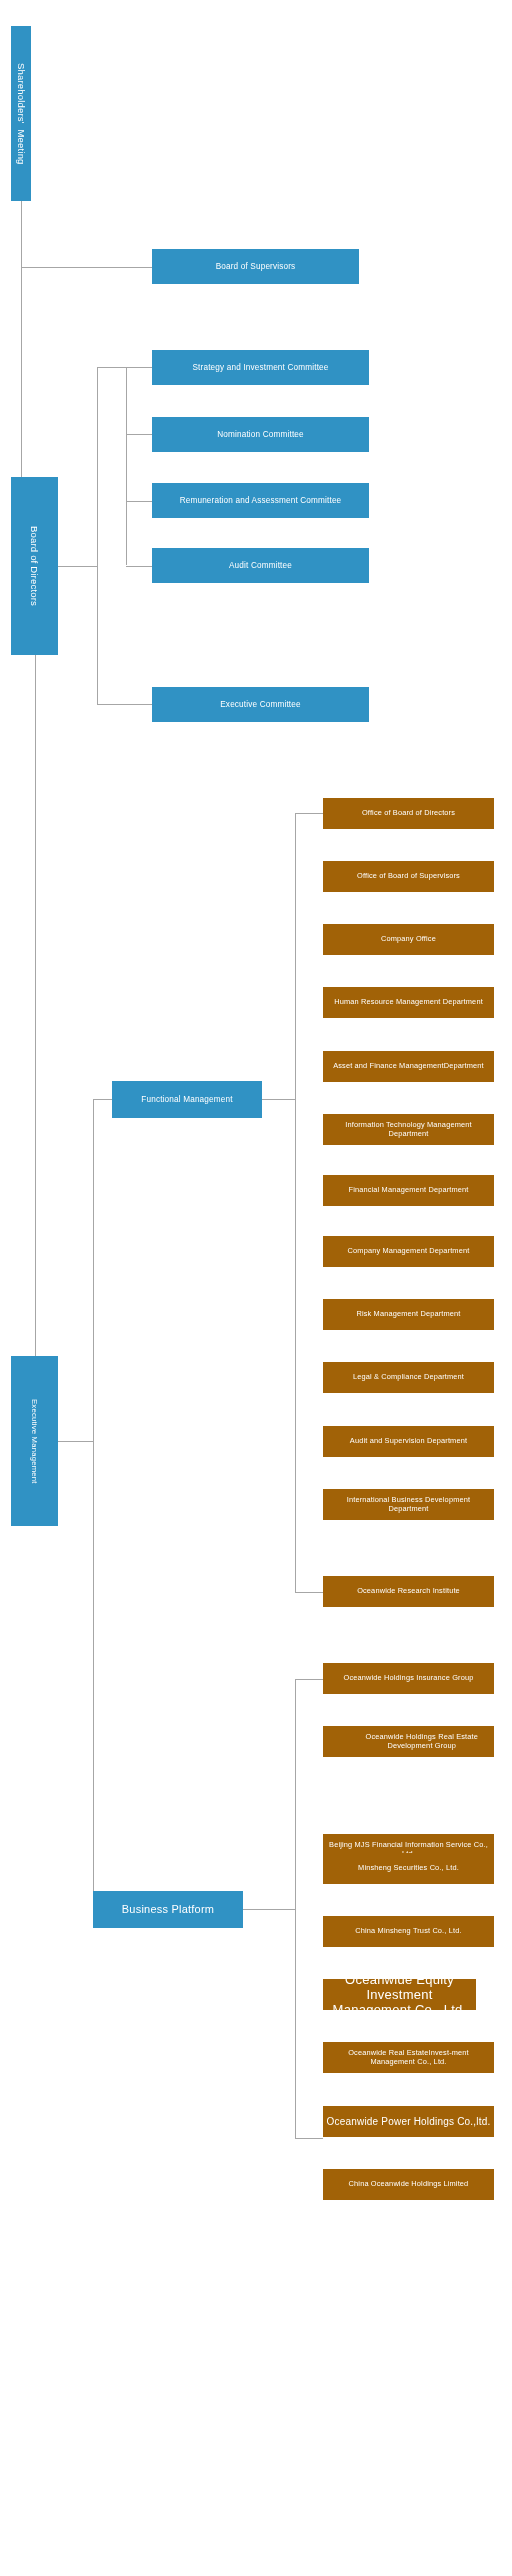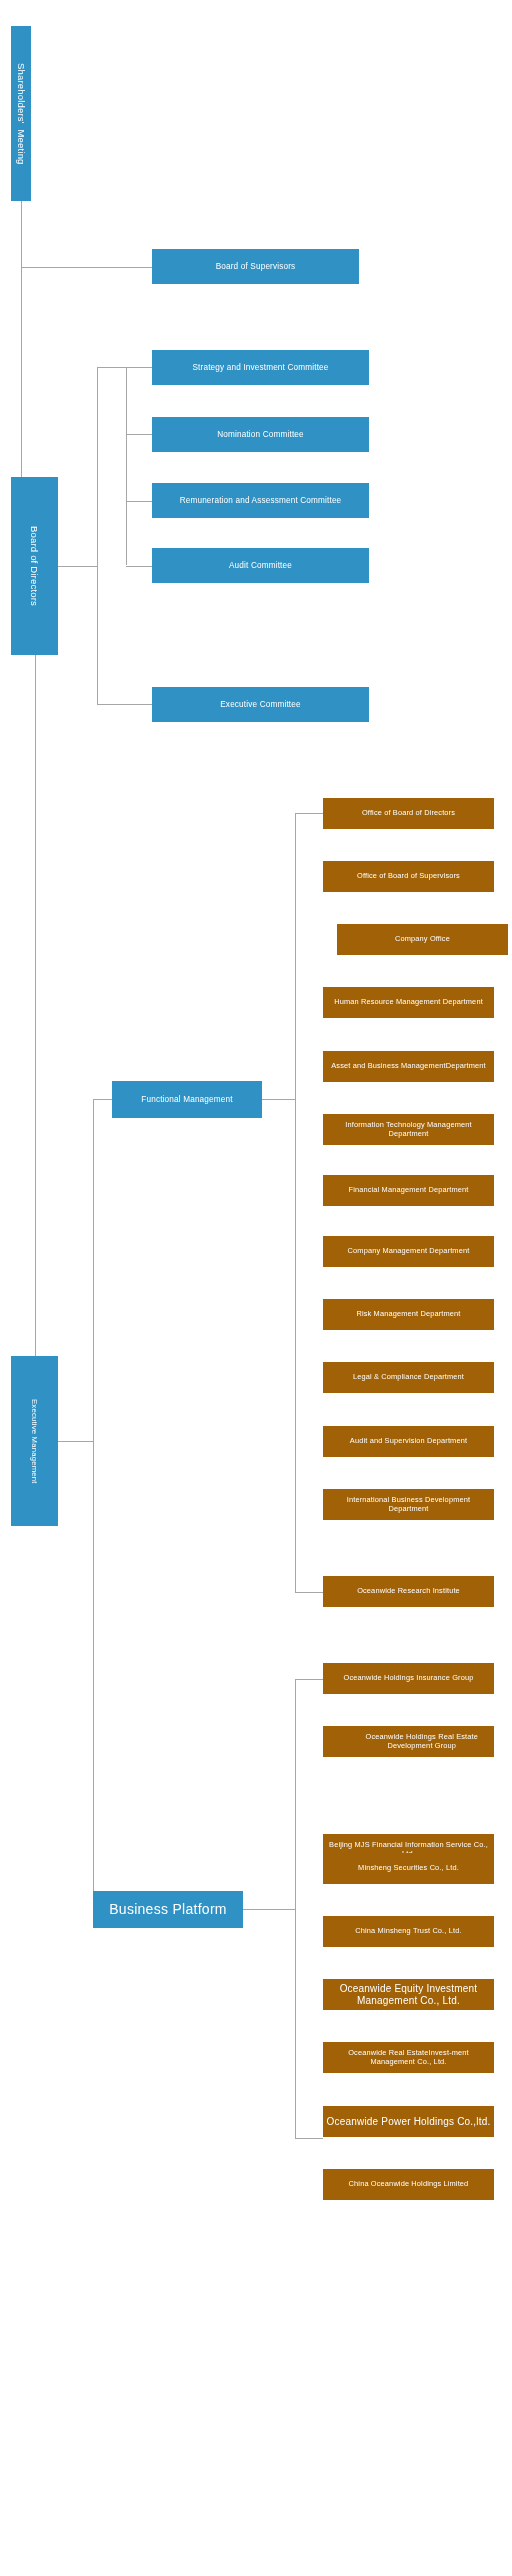--- a/index.html
+++ b/index.html
@@ -95,42 +95,42 @@
   <div class="node blue" style="left:152px; top:350px; width:217px; height:35px; font-size:8.2px;">Strategy and Investment Committee</div>
   <div class="node blue" style="left:152px; top:417px; width:217px; height:35px; font-size:8.2px;">Nomination Committee</div>
   <div class="node blue" style="left:152px; top:548px; width:217px; height:35px; font-size:8.2px;">Audit Committee</div>
   <div class="node blue" style="left:152px; top:483px; width:217px; height:35px; font-size:8.2px;">Remuneration and Assessment Committee</div>
   <div class="node blue" style="left:152px; top:687px; width:217px; height:35px; font-size:8.2px;">Executive Committee</div>
 
   <div class="node blue vert" style="left:11.3px; top:1356px; width:47px; height:170px; font-size:7.8px;">Executive Management</div>
 
   <div class="node blue" style="left:112px; top:1081px; width:150px; height:37px; font-size:8.2px;">Functional Management</div>
 
-  <div class="node blue" style="left:93px; top:1891px; width:150px; height:37px; font-size:14px;">Business Platform</div>
+  <div class="node blue" style="left:93px; top:1891px; width:150px; height:37px; font-size:11px;">Business Platform</div>
 
   <div class="node gray" style="left:323px; top:798px; width:171px; height:31px; font-size:7.4px;">Office of Board of Directors</div>
   <div class="node gray" style="left:323px; top:861px; width:171px; height:31px; font-size:7.4px;">Office of Board of Supervisors</div>
-  <div class="node gray" style="left:323px; top:924px; width:171px; height:31px; font-size:7.4px;margin-left:14px;">Company Office</div>
+  <div class="node gray" style="left:323px; top:924px; width:171px; height:31px; font-size:7.4px;">Company Office</div>
   <div class="node gray" style="left:323px; top:987px; width:171px; height:31px; font-size:7.4px;">Human Resource Management Department</div>
-  <div class="node gray" style="left:323px; top:1051px; width:171px; height:31px; font-size:7.4px;">Asset and Business ManagementDepartment</div>
+  <div class="node gray" style="left:323px; top:1051px; width:171px; height:31px; font-size:7.4px;">Asset and Finance ManagementDepartment</div>
   <div class="node gray" style="left:323px; top:1114px; width:171px; height:31px; font-size:7.4px;">Information Technology Management Department</div>
   <div class="node gray" style="left:323px; top:1175px; width:171px; height:31px; font-size:7.4px;">Financial Management Department</div>
   <div class="node gray" style="left:323px; top:1236px; width:171px; height:31px; font-size:7.4px;">Company Management Department</div>
   <div class="node gray" style="left:323px; top:1299px; width:171px; height:31px; font-size:7.4px;">Risk Management Department</div>
   <div class="node gray" style="left:323px; top:1362px; width:171px; height:31px; font-size:7.4px;">Legal &amp; Compliance Department</div>
   <div class="node gray" style="left:323px; top:1426px; width:171px; height:31px; font-size:7.4px;">Audit and Supervision Department</div>
   <div class="node gray" style="left:323px; top:1489px; width:171px; height:31px; font-size:7.4px;">International Business Development Department</div>
   <div class="node gray" style="left:323px; top:1576px; width:171px; height:31px; font-size:7.4px;">Oceanwide Research Institute</div>
 
   <div class="node gray" style="left:323px; top:1663px; width:171px; height:31px; font-size:7.4px;">Oceanwide Holdings Insurance Group</div>
   <div class="node gray" style="left:323px; top:1726px; width:171px; height:31px; font-size:7.4px;padding-left:30px;">Oceanwide Holdings Real Estate Development Group</div>
   <div class="node gray" style="left:323px; top:1790px; width:171px; height:31px; font-size:7.4px;margin-top:44px;">Beijing MJS Financial Information Service Co., Ltd.</div>
   <div class="node gray" style="left:323px; top:1853px; width:171px; height:31px; font-size:7.4px;">Minsheng Securities Co., Ltd.</div>
   <div class="node gray" style="left:323px; top:1916px; width:171px; height:31px; font-size:7.4px;">China Minsheng Trust Co., Ltd.</div>
-  <div class="node gray" style="left:323px; top:1979px; width:171px; height:31px; font-size:10px;">Oceanwide Equity Investment Management Co., Ltd.</div>
+  <div class="node gray" style="left:323px; top:1979px; width:153px; height:31px; font-size:13px;">Oceanwide Equity Investment Management Co., Ltd.</div>
   <div class="node gray" style="left:323px; top:2042px; width:171px; height:31px; font-size:7.4px;">Oceanwide Real EstateInvest-ment Management Co., Ltd.</div>
   <div class="node gray" style="left:323px; top:2106px; width:171px; height:31px; font-size:10px;">Oceanwide Power Holdings Co.,ltd.</div>
   <div class="node gray" style="left:323px; top:2169px; width:171px; height:31px; font-size:7.4px;">China Oceanwide Holdings Limited</div>
 
   <div class="connector h" style="left:295px; top:813px; width:28px;"></div>
   <div class="connector h" style="left:295px; top:1592px; width:28px;"></div>
   <div class="connector h" style="left:295px; top:1679px; width:28px;"></div>
   <div class="connector h" style="left:295px; top:2138px; width:28px;"></div>
 
 </div>

